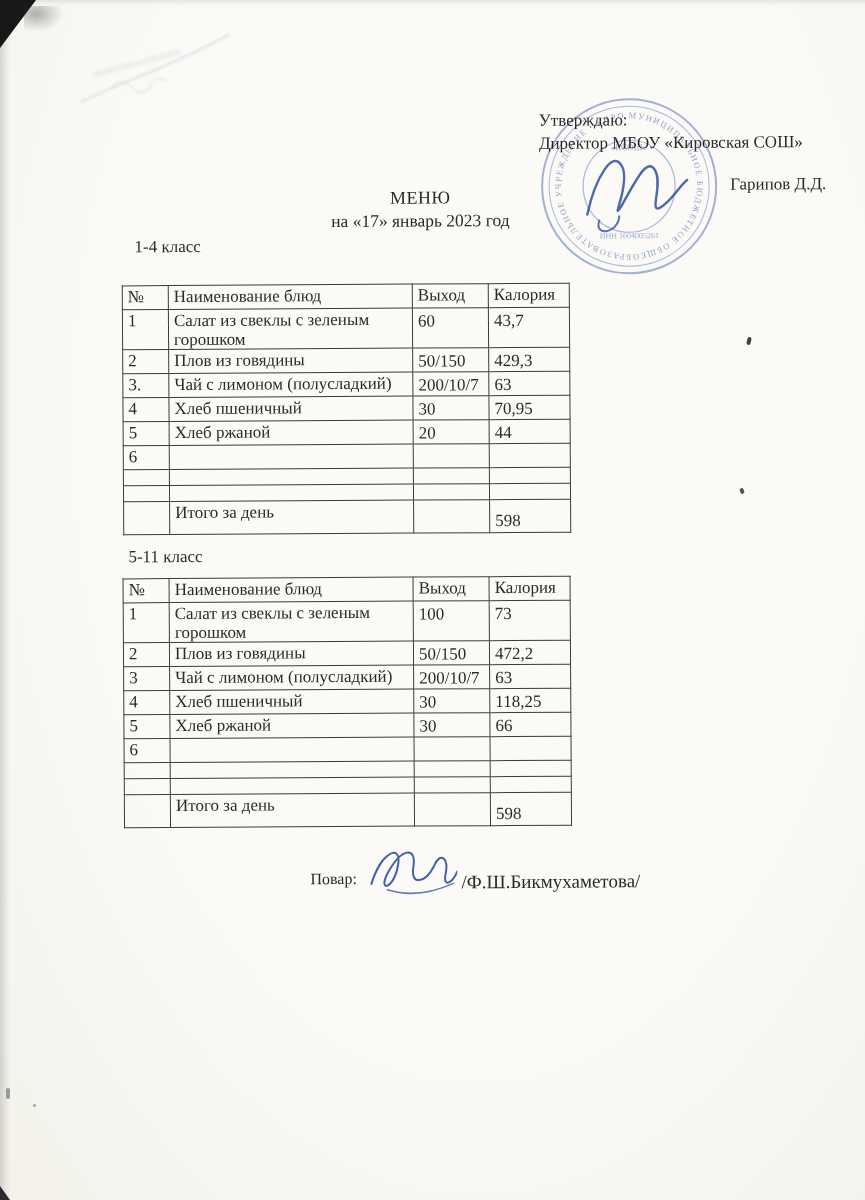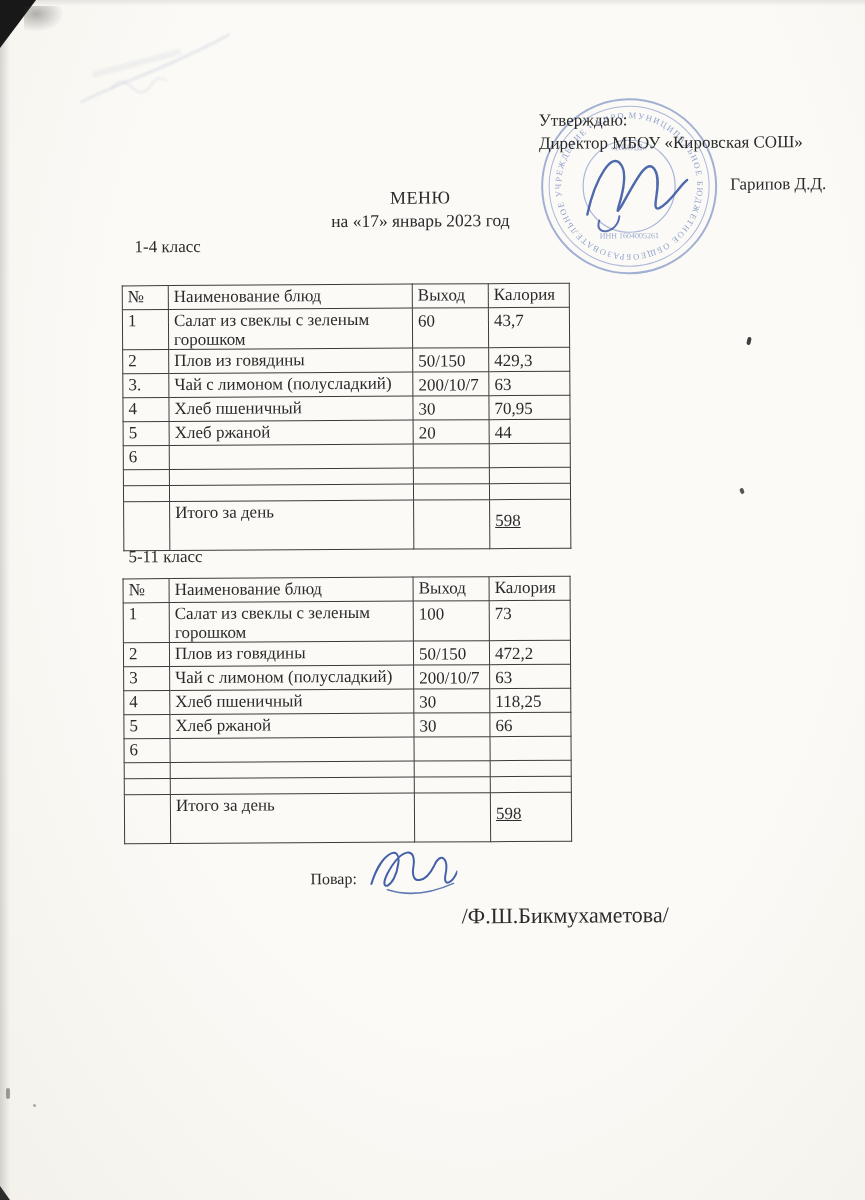--- a/index.html
+++ b/index.html
@@ -52,25 +52,25 @@
   table.menu col.c-out{width:76px;}
   table.menu col.c-cal{width:81px;}
   table.menu th, table.menu td{
     border:1px solid #3c3c3c;padding:1px 5px 0 5px;vertical-align:top;
     text-align:left;font-weight:normal;overflow:hidden;}
   table.menu thead th{height:22px;}
   table.menu td{height:20px;}
   table.menu td:nth-child(3), table.menu td:nth-child(4){padding-top:3px;border-radius:11px;}
   table.menu tr.empty-row td{height:12px;}
   table.menu tr.total-row td{height:27px;}
-  table.menu tr.total-row td:nth-child(4){vertical-align:bottom;padding-bottom:18px;text-decoration:underline;}
+  table.menu tr.total-row td:nth-child(4){vertical-align:bottom;padding-bottom:2px;}
 
   
   .cook-label{position:absolute;left:305px;top:870px;font-size:16px;}
-  .cook-name{position:absolute;left:456px;top:872px;font-size:22px;margin-top:32px;}
+  .cook-name{position:absolute;left:456px;top:872px;font-size:19px;}
   .cook-signature{position:absolute;left:352px;top:838px;mix-blend-mode:multiply;}
 </style>
 </head>
 <body>
 
 <div class="page">
 
   <div class="edge-left"></div>
   <div class="edge-top"></div>
   <svg class="bleed" width="220" height="100" viewBox="0 0 220 100">

